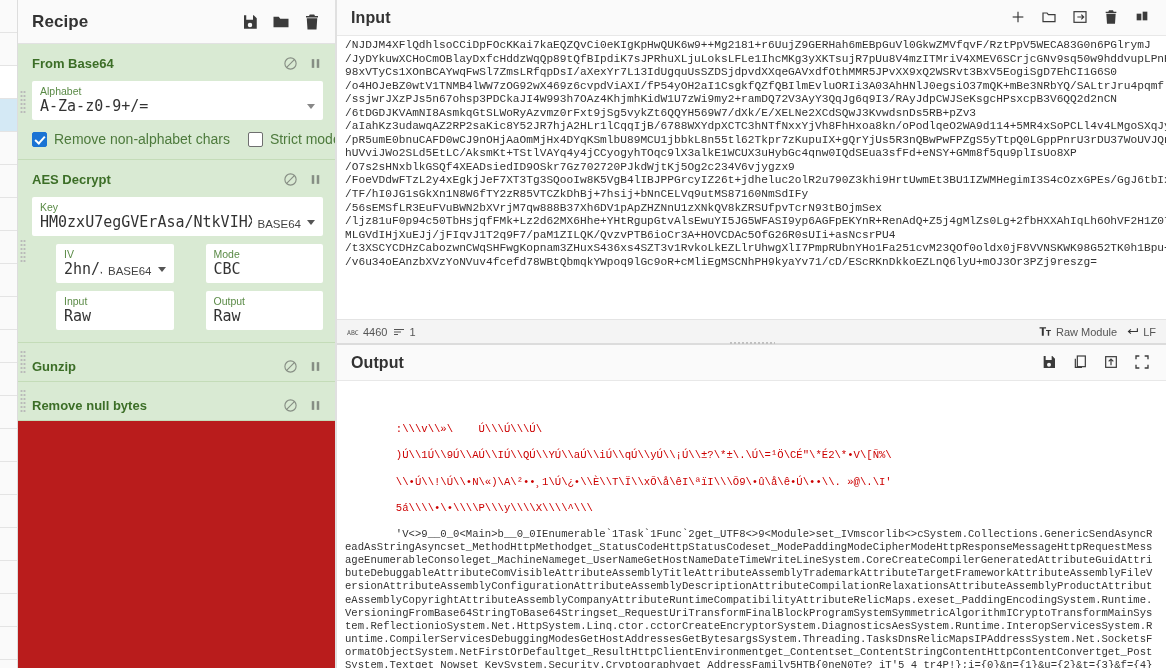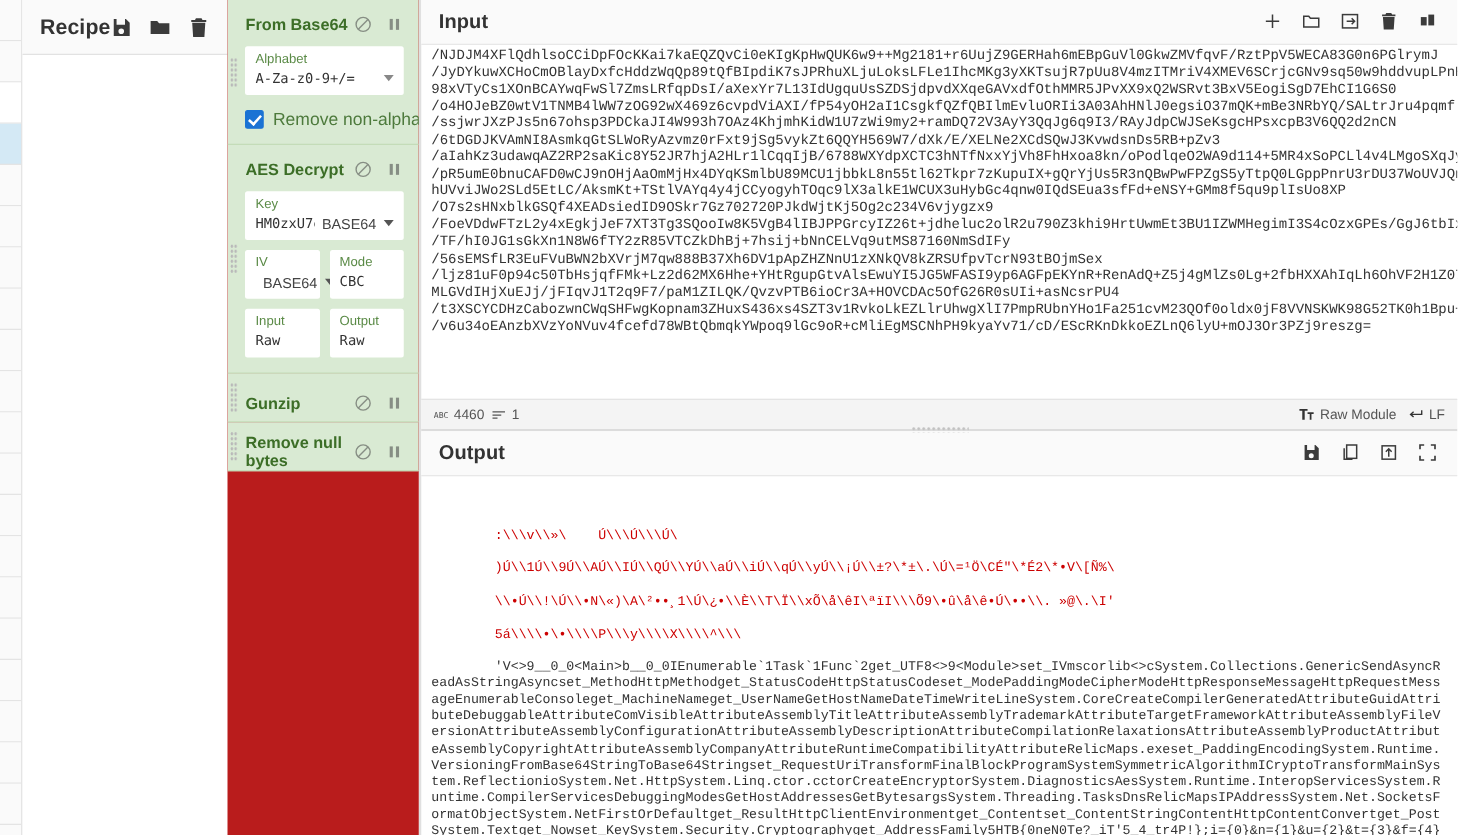--- a/index.html
+++ b/index.html
@@ -23,21 +23,21 @@
   }
   .ops-row { height: 33px; border-bottom: 1px solid #e4e4e4; background: #fafafa; }
   .ops-row.white { background: #fff; }
   .ops-row.sel { background: #d4e9f5; }
 
   
   .recipe-col {
     width: 319px; flex: 0 0 319px;
     height: 668px;
     border-right: 2px solid #e0e0e0;
-    display: flex; 
+    display: flex; flex-direction: column;
     background: #fff;
   }
   .panel-title-bar {
     height: 44px;
     display: flex; align-items: center;
     padding: 0 14px;
     border-bottom: 1px solid #e2e2e2;
     background: #fafafa;
     flex: 0 0 44px;
   }
@@ -71,21 +71,21 @@
   .field {
     background: #fff; border-radius: 2px;
     padding: 4px 8px 5px 8px;
     position: relative;
     display: flex; align-items: flex-end;
   }
   .field-main { flex: 1; min-width: 0; }
   .field-label { font-size: 10.5px; color: #5a8a46; line-height: 13px; }
   .field-value {
     font-family: "DejaVu Sans Mono", monospace;
-    font-size: 11px; color: #333;
+    font-size: 15px; color: #333;
     white-space: nowrap; overflow: hidden; text-overflow: clip;
     line-height: 17px;
   }
   .caret {
     width: 0; height: 0;
     border-left: 4px solid transparent;
     border-right: 4px solid transparent;
     border-top: 5px solid #888;
     margin-left: 6px; margin-bottom: 6px;
     flex: 0 0 auto;
@@ -93,21 +93,21 @@
   .enc-tag {
     font-size: 11.5px; color: #444;
     display: flex; align-items: center;
     padding-left: 6px; padding-bottom: 1px;
     white-space: nowrap;
     flex: 0 0 auto;
   }
   .enc-tag .caret { margin-bottom: 3px; border-top-color: #555; }
 
   .row-2 { display: flex; gap: 8px; margin-top: 8px; }
-  .row-2 > .field { flex: 1; min-width: 0; }
+  .row-2 > .field { flex: 1; min-width: 0; margin-left: 24px; }
 
   .cb-row { display: flex; margin-top: 11px; gap: 0; }
   .cb-item { display: flex; align-items: center; }
   .cb-item + .cb-item { margin-left: 18px; }
   .cb-box {
     width: 15px; height: 15px;
     border: 1.6px solid #6f6f6f; border-radius: 2px;
     background: #fff; flex: 0 0 15px;
     position: relative;
   }

